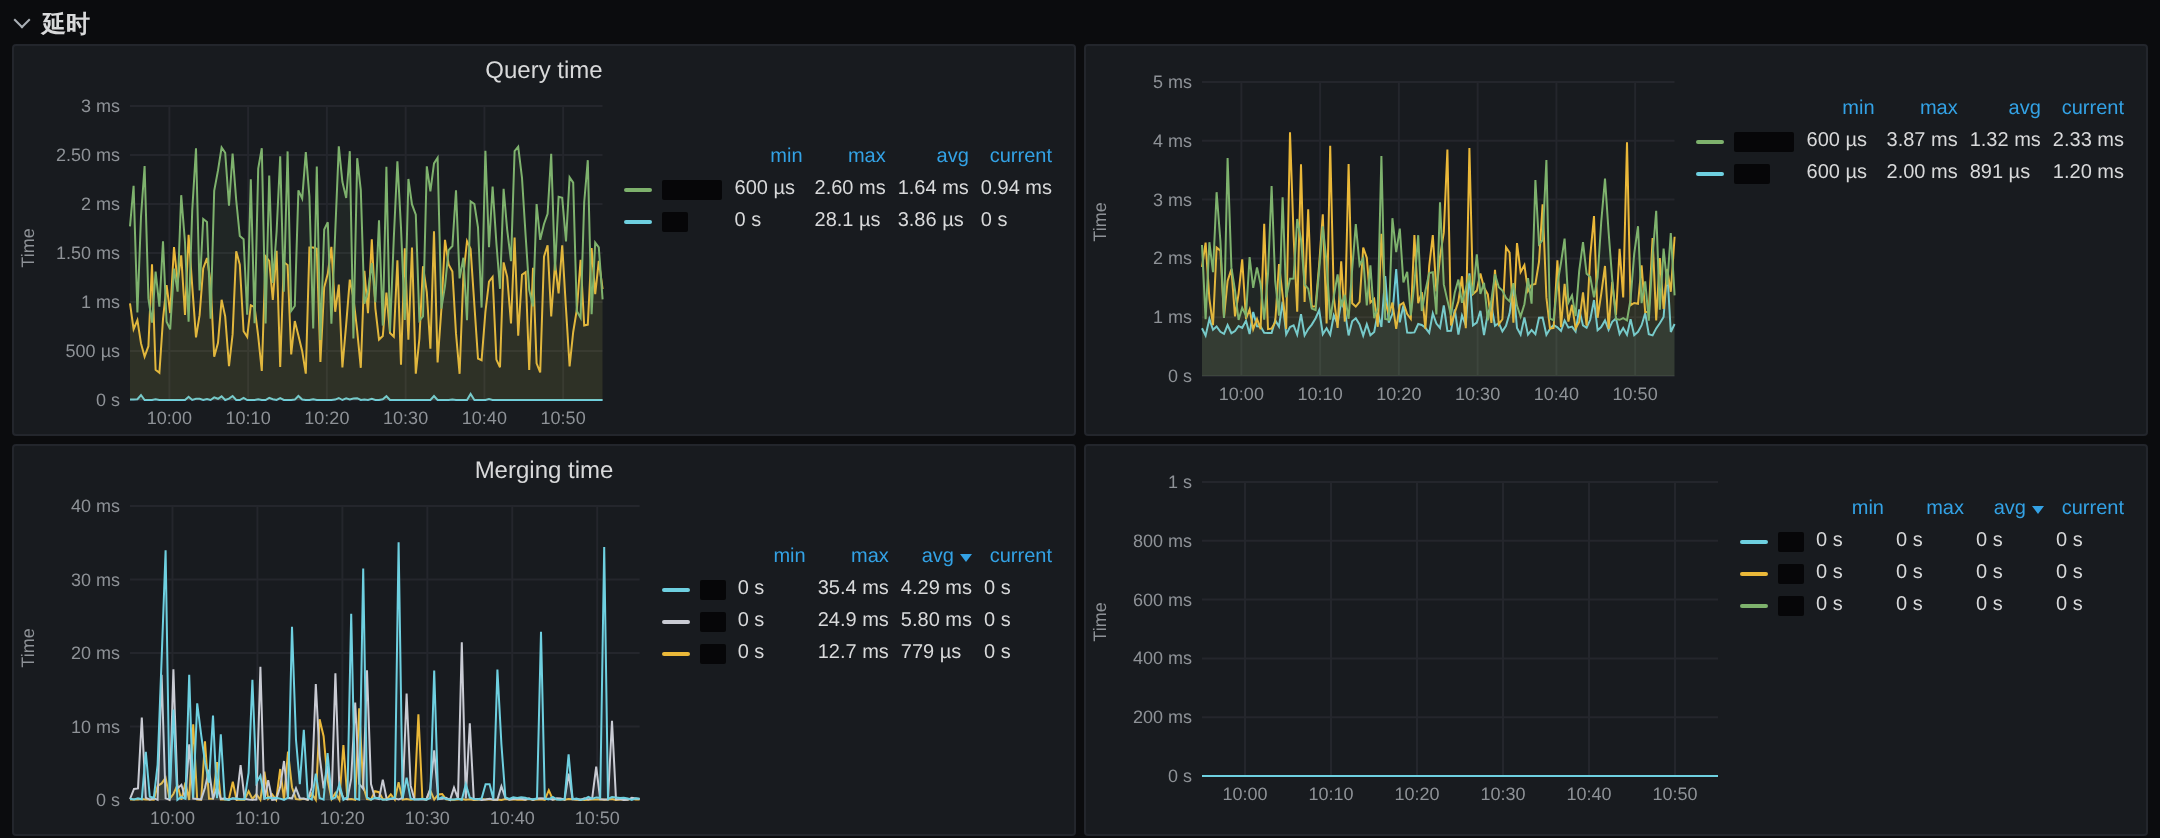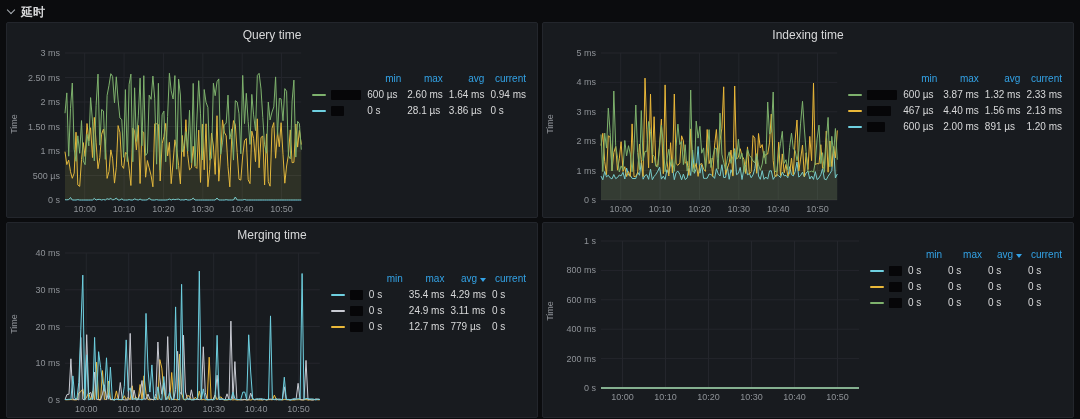--- a/index.html
+++ b/index.html
@@ -123,23 +123,20 @@
     <td class="val avg">3.86 µs</td>
     <td class="val cur">0 s</td>
   </tr>
 </tbody>
         </table>
       </div>
     </div>
   </section>
 
   <section class="panel">
-    <header class="panel-title">
-      <span class="t">Indexing time</span>
-    </header>
     <div class="panel-body">
       <div class="chart">
         <span class="y-title">Time</span>
         <svg viewBox="0 0 288.265625 168">
               <line x1="44" y1="153" x2="280.265625" y2="153" stroke="#24262C" stroke-width="1"></line>
               <text x="39" y="156" text-anchor="end">0 s</text>
               <line x1="44" y1="123.6" x2="280.265625" y2="123.6" stroke="#24262C" stroke-width="1"></line>
               <text x="39" y="126.6" text-anchor="end">1 ms</text>
               <line x1="44" y1="94.19999999999999" x2="280.265625" y2="94.19999999999999" stroke="#24262C" stroke-width="1"></line>
               <text x="39" y="97.19999999999999" text-anchor="end">2 ms</text>
@@ -187,32 +184,20 @@
         <span class="swatch" style="background: rgb(126, 178, 109);"></span>
         <span class="redacted" style="width: 30px;"></span>
       </div>
     </td>
     <td class="val min">600 µs</td>
     <td class="val max">3.87 ms</td>
     <td class="val avg">1.32 ms</td>
     <td class="val cur">2.33 ms</td>
   </tr>
 
-  <tr>
-    <td class="name-td">
-      <div class="name-cell">
-        <span class="swatch" style="background: rgb(234, 184, 57);"></span>
-        <span class="redacted" style="width: 24px;"></span>
-      </div>
-    </td>
-    <td class="val min">467 µs</td>
-    <td class="val max">4.40 ms</td>
-    <td class="val avg">1.56 ms</td>
-    <td class="val cur">2.13 ms</td>
-  </tr>
 
   <tr>
     <td class="name-td">
       <div class="name-cell">
         <span class="swatch" style="background: rgb(110, 208, 224);"></span>
         <span class="redacted" style="width: 18px;"></span>
       </div>
     </td>
     <td class="val min">600 µs</td>
     <td class="val max">2.00 ms</td>
@@ -290,21 +275,21 @@
 
   <tr>
     <td class="name-td">
       <div class="name-cell">
         <span class="swatch" style="background: rgb(201, 203, 211);"></span>
         <span class="redacted" style="width: 13px;"></span>
       </div>
     </td>
     <td class="val min">0 s</td>
     <td class="val max">24.9 ms</td>
-    <td class="val avg">3.11 ms</td>
+    <td class="val avg">5.80 ms</td>
     <td class="val cur">0 s</td>
   </tr>
 
   <tr>
     <td class="name-td">
       <div class="name-cell">
         <span class="swatch" style="background: rgb(234, 184, 57);"></span>
         <span class="redacted" style="width: 13px;"></span>
       </div>
     </td>

